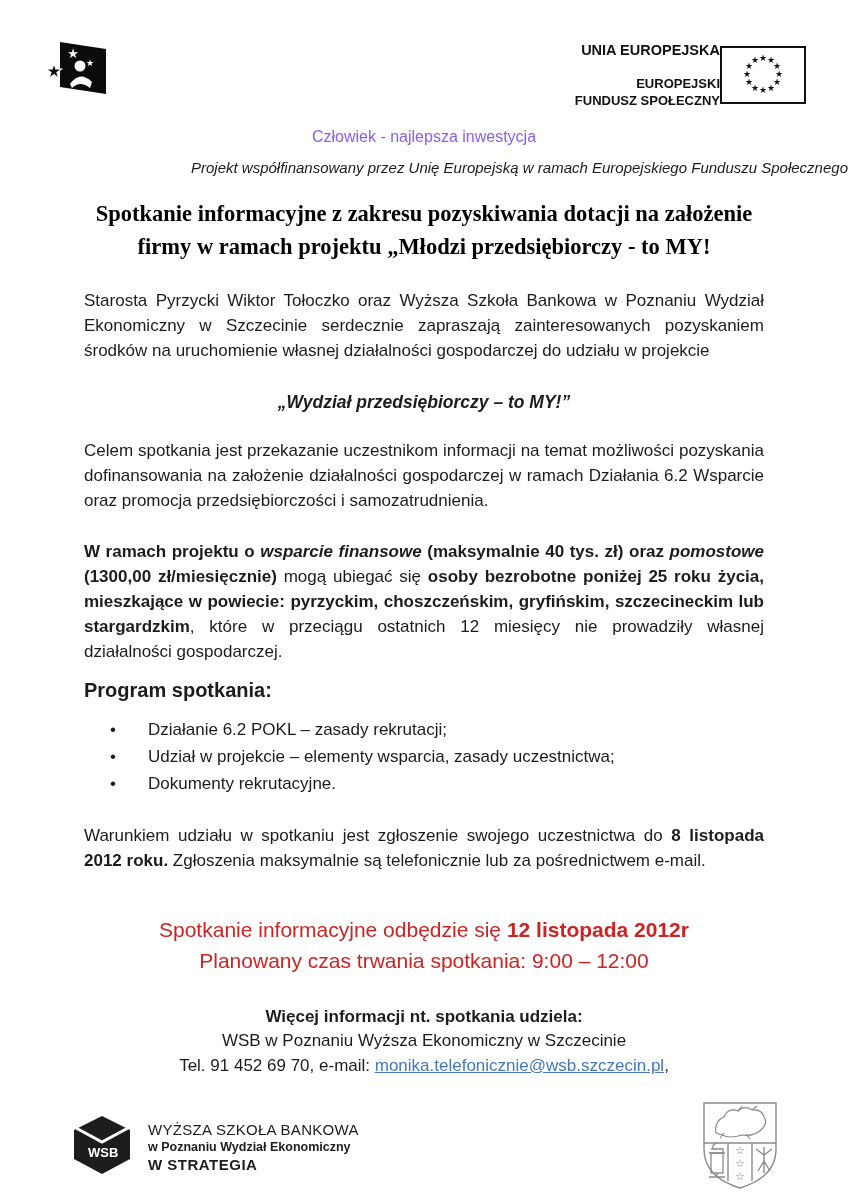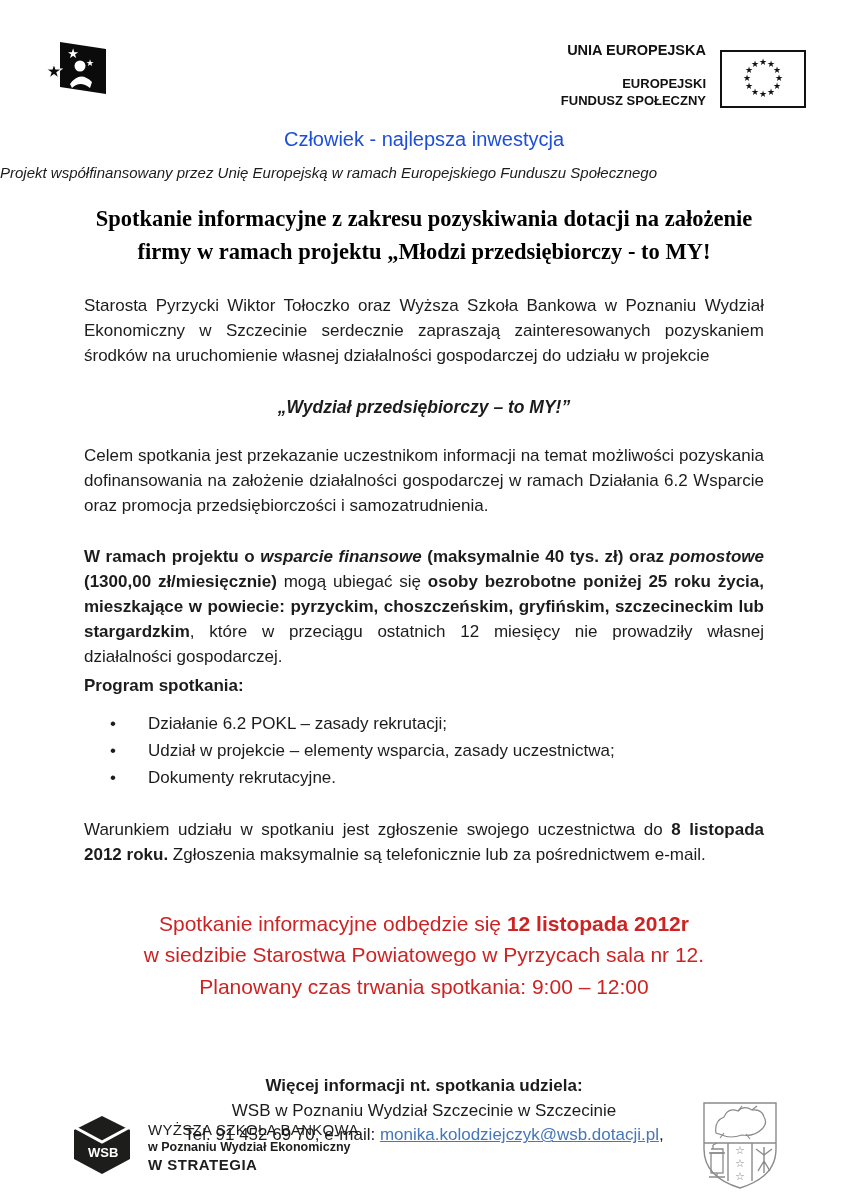--- a/index.html
+++ b/index.html
@@ -11,57 +11,57 @@
     color: #1c1c1c;
     overflow: hidden;
   }
   .header {
     display: flex; justify-content: space-between; align-items: flex-start;
     padding: 36px 42px 0 40px;
   }
   .kl-logo { display: flex; align-items: center; gap: 10px; }
   .kl-text .kl-title { font-size: 17px; font-weight: bold; color:#111; letter-spacing: .5px; }
   .kl-text .kl-sub { font-size: 8.5px; color:#333; letter-spacing: .6px; margin-top: 2px; }
-  .eu-logo { display: flex; align-items: flex-end; gap: 14px; margin-top: 6px; }
+  .eu-logo { display: flex; align-items: center; margin-top: 6px; }
   .eu-text { text-align: right; font-weight: bold; color:#111; }
   .eu-text .l1 { font-size: 14.5px; }
   .eu-text .l2 { font-size: 13px; margin-top: 18px; }
   .eu-text .l3 { font-size: 13px; margin-top: 2px; }
   .eu-flag { border: 2px solid #111; width: 86px; height: 58px; background:#fff; }
 
-  .motto { text-align: center; font-size: 20px; margin-top: 20px; color:#1d4ed8; }
-  .cofinance { text-align: left; font-size: 15px; font-style: italic; margin-top: 13px; color:#1c1c1c; }
+  .motto { text-align: center; font-size: 16px; margin-top: 20px; color:#8b5cf6; }
+  .cofinance { text-align: right; font-size: 15px; font-style: italic; margin-top: 13px; color:#1c1c1c; }
 
   .content { padding: 0 84px; }
 
   .doc-title {
     font-family: "Liberation Serif", serif;
     font-size: 22.5px; font-weight: bold; text-align: center;
     margin-top: 22px; line-height: 1.45; color:#000;
   }
 
   p.body-just { font-size: 17px; line-height: 1.47; text-align: justify; margin-top: 26px; }
   .quote-line { text-align: center; font-size: 17.5px; font-weight: bold; font-style: italic; margin-top: 28px; }
   .support-para { margin-top: 26px; }
   .b { font-weight: bold; }
   .bi { font-weight: bold; font-style: italic; }
 
-  .program-heading { font-size: 17px; font-weight: bold; margin-top: 6px; }
+  .program-heading { font-size: 20px; font-weight: bold; margin-top: 14px; }
   ul.program-list { list-style: none; margin-top: 14px; }
   ul.program-list li {
     font-size: 17px; line-height: 1.6; padding-left: 64px; position: relative;
   }
   ul.program-list li::before {
     content: "•"; position: absolute; left: 26px; font-size: 17px;
   }
 
   .deadline-para { margin-top: 16px; }
 
   .event-block { text-align: center; margin-top: 40px; font-size: 21px; line-height: 1.5; }
-  .contact-block { text-align: center; margin-top: 72px; font-size: 17px; line-height: 1.45; }
+  .contact-block { text-align: center; margin-top: 28px; font-size: 17px; line-height: 1.45; }
   .contact-heading { font-weight: bold; }
   .email-link { text-decoration: underline; cursor: pointer; }
 
   .footer {
     position: absolute; left: 0; right: 0; bottom: 0; height: 100px;
     display: flex; justify-content: space-between; align-items: center;
     padding: 0 58px 6px 68px;
   }
   .wsb-logo { display: flex; align-items: center; gap: 12px; }
   .wsb-text .w1 { font-size: 15px; font-weight: normal; color:#1d1d1b; letter-spacing:.3px; }
@@ -132,28 +132,27 @@
   <ul class="program-list">
     <li>Działanie 6.2 POKL – zasady rekrutacji;</li>
     <li>Udział w projekcie – elementy wsparcia, zasady uczestnictwa;</li>
     <li>Dokumenty rekrutacyjne.</li>
   </ul>
 
   <p class="body-just deadline-para"><span>Warunkiem udziału w spotkaniu jest zgłoszenie swojego uczestnictwa do </span><span class="b">8 listopada 2012 roku.</span><span> Zgłoszenia maksymalnie są telefonicznie lub za pośrednictwem e-mail.</span></p>
 
   <div class="event-block" style="color:#cd2323;">
     <div><span>Spotkanie informacyjne odbędzie się </span><span class="b">12 listopada 2012r</span></div>
-    <div>w siedzibie Starostwa Powiatowego w Pyrzycach sala nr 12.</div>
     <div>Planowany czas trwania spotkania: 9:00 – 12:00</div>
   </div>
 
   <div class="contact-block">
     <div class="contact-heading">Więcej informacji nt. spotkania udziela:</div>
-    <div>WSB w Poznaniu Wydział Szczecinie w Szczecinie</div>
-    <div><span>Tel. 91 452 69 70, e-mail: </span><a class="email-link" style="color:#4477bb;">monika.kolodziejczyk@wsb.dotacji.pl</a><span>,</span></div>
+    <div>WSB w Poznaniu Wyższa Ekonomiczny w Szczecinie</div>
+    <div><span>Tel. 91 452 69 70, e-mail: </span><a class="email-link" style="color:#4477bb;">monika.telefonicznie@wsb.szczecin.pl</a><span>,</span></div>
   </div>
 
 </div>
 
 <div class="footer">
   <div class="wsb-logo">
     <span>
       <svg width="68" height="68" viewBox="0 0 68 68">
         <path d="M34,5 L62,19 L62,48 L34,63 L6,48 L6,19 Z" fill="#1d1d1b"></path>
         <path d="M8,17 L34,31 L60,17" fill="none" stroke="#ffffff" stroke-width="3"></path>

